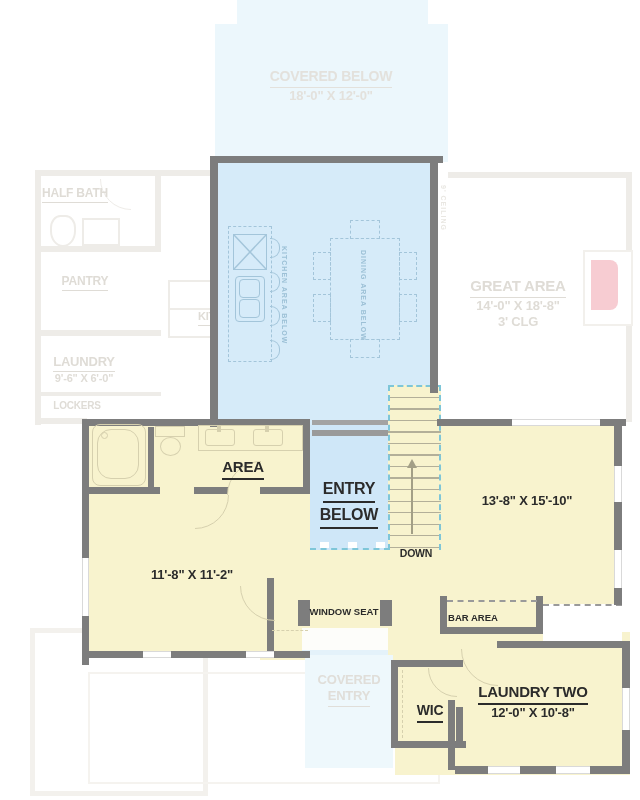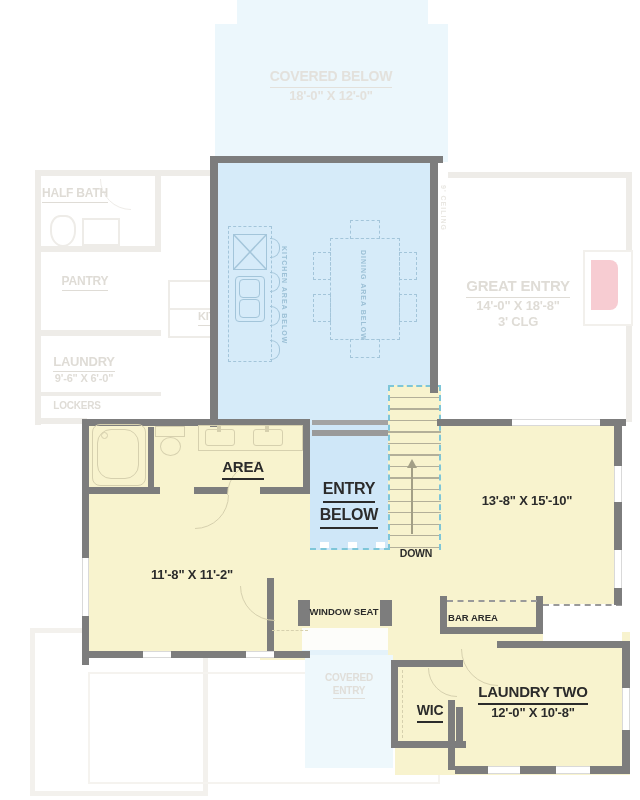--- a/index.html
+++ b/index.html
@@ -62,21 +62,21 @@
     <span>LOCKERS</span></div>
   <div class="lbl glbl" style="left:198px;top:310px;width:70px;font-size:11px;text-align:left;z-index:2;">
     <span class="nm">KITCHEN</span></div>
 
   <div class="gw" style="left:448px;top:172px;width:184px;height:6px;"></div>
   <div class="gw" style="left:626px;top:172px;width:6px;height:250px;"></div>
   <div class="fill" style="left:583px;top:250px;width:46px;height:72px;background:#fff;border:2px solid #f2f0ec;z-index:1;"></div>
   <div class="fill" style="left:591px;top:260px;width:27px;height:50px;background:var(--fireplace-pink);border-radius:0 8px 8px 0;z-index:1;"></div>
   <div class="vtxt" style="left:440px;top:185px;color:#e9e7e2;">9' CEILING</div>
   <div class="lbl glbl" style="left:448px;top:277px;width:140px;font-size:15px;">
-    <span class="nm">GREAT ENTRY</span>
+    <span class="nm">GREAT AREA</span>
     <div class="dims" style="font-size:13px;">14'-0" X 18'-8"</div>
     <div class="dims" style="font-size:13px;">3' CLG</div></div>
 
   <div class="fill" style="left:30px;top:628px;width:168px;height:158px;border:5px solid #f3f1ed;z-index:1;"></div>
   <div class="fill" style="left:88px;top:672px;width:348px;height:108px;border:2px solid #f5f3ef;z-index:1;"></div>
 
   <div class="fill" style="left:215px;top:0;width:233px;height:162px;background:var(--deck-blue);z-index:1;"></div>
   <div class="fill" style="left:215px;top:0;width:22px;height:24px;background:#fff;z-index:2;"></div>
   <div class="fill" style="left:428px;top:0;width:20px;height:24px;background:#fff;z-index:2;"></div>
   <div class="lbl glbl" style="left:241px;top:68px;width:180px;font-size:14px;z-index:2;color:#e3e1dc;">
@@ -94,21 +94,21 @@
 
   <div class="fill" style="left:215px;top:163px;width:222px;height:262px;background:var(--open-below-blue);z-index:4;"></div>
   <div class="fill" style="left:310px;top:425px;width:80px;height:123px;background:var(--entry-blue);border-bottom:2px dashed var(--teal-dash);z-index:4;"></div>
   <div class="fill" style="left:320px;top:542px;width:9px;height:6px;background:#fff;z-index:5;"></div>
   <div class="fill" style="left:348px;top:542px;width:9px;height:6px;background:#fff;z-index:5;"></div>
   <div class="fill" style="left:376px;top:542px;width:9px;height:6px;background:#fff;z-index:5;"></div>
   <div class="fill" style="left:312px;top:420px;width:76px;height:5px;background:#a3a3a3;z-index:5;"></div>
   <div class="fill" style="left:312px;top:430px;width:76px;height:6px;background:#9a9a9a;z-index:5;"></div>
 
   <div class="fill" style="left:305px;top:655px;width:88px;height:113px;background:#eef8fc;z-index:3;"></div>
-  <div class="lbl glbl" style="left:309px;top:672px;width:80px;font-size:10px;z-index:3;color:#e0ded9;">
+  <div class="lbl glbl" style="left:309px;top:672px;width:80px;font-size:13px;z-index:3;color:#e0ded9;">
     <div>COVERED</div>
     <span class="nm">ENTRY</span></div>
 
   <div class="fill" style="left:388px;top:385px;width:49px;height:163px;z-index:4;
               background:repeating-linear-gradient(to bottom,var(--second-floor) 0 10px,#b3af99 10px 11.5px);
               border-left:2px dashed var(--teal-dash);border-right:2px dashed var(--teal-dash);border-top:2px dashed var(--teal-dash);"></div>
   <div class="fill" style="left:411px;top:468px;width:2px;height:66px;background:#a39f86;z-index:6;"></div>
   <div class="fill" style="left:407px;top:459px;width:0;height:0;border-left:5px solid transparent;border-right:5px solid transparent;border-bottom:9px solid #a39f86;z-index:6;"></div>
   <div class="lbl" style="left:394px;top:547px;width:44px;font-size:10.5px;">
     <span>DOWN</span></div>

